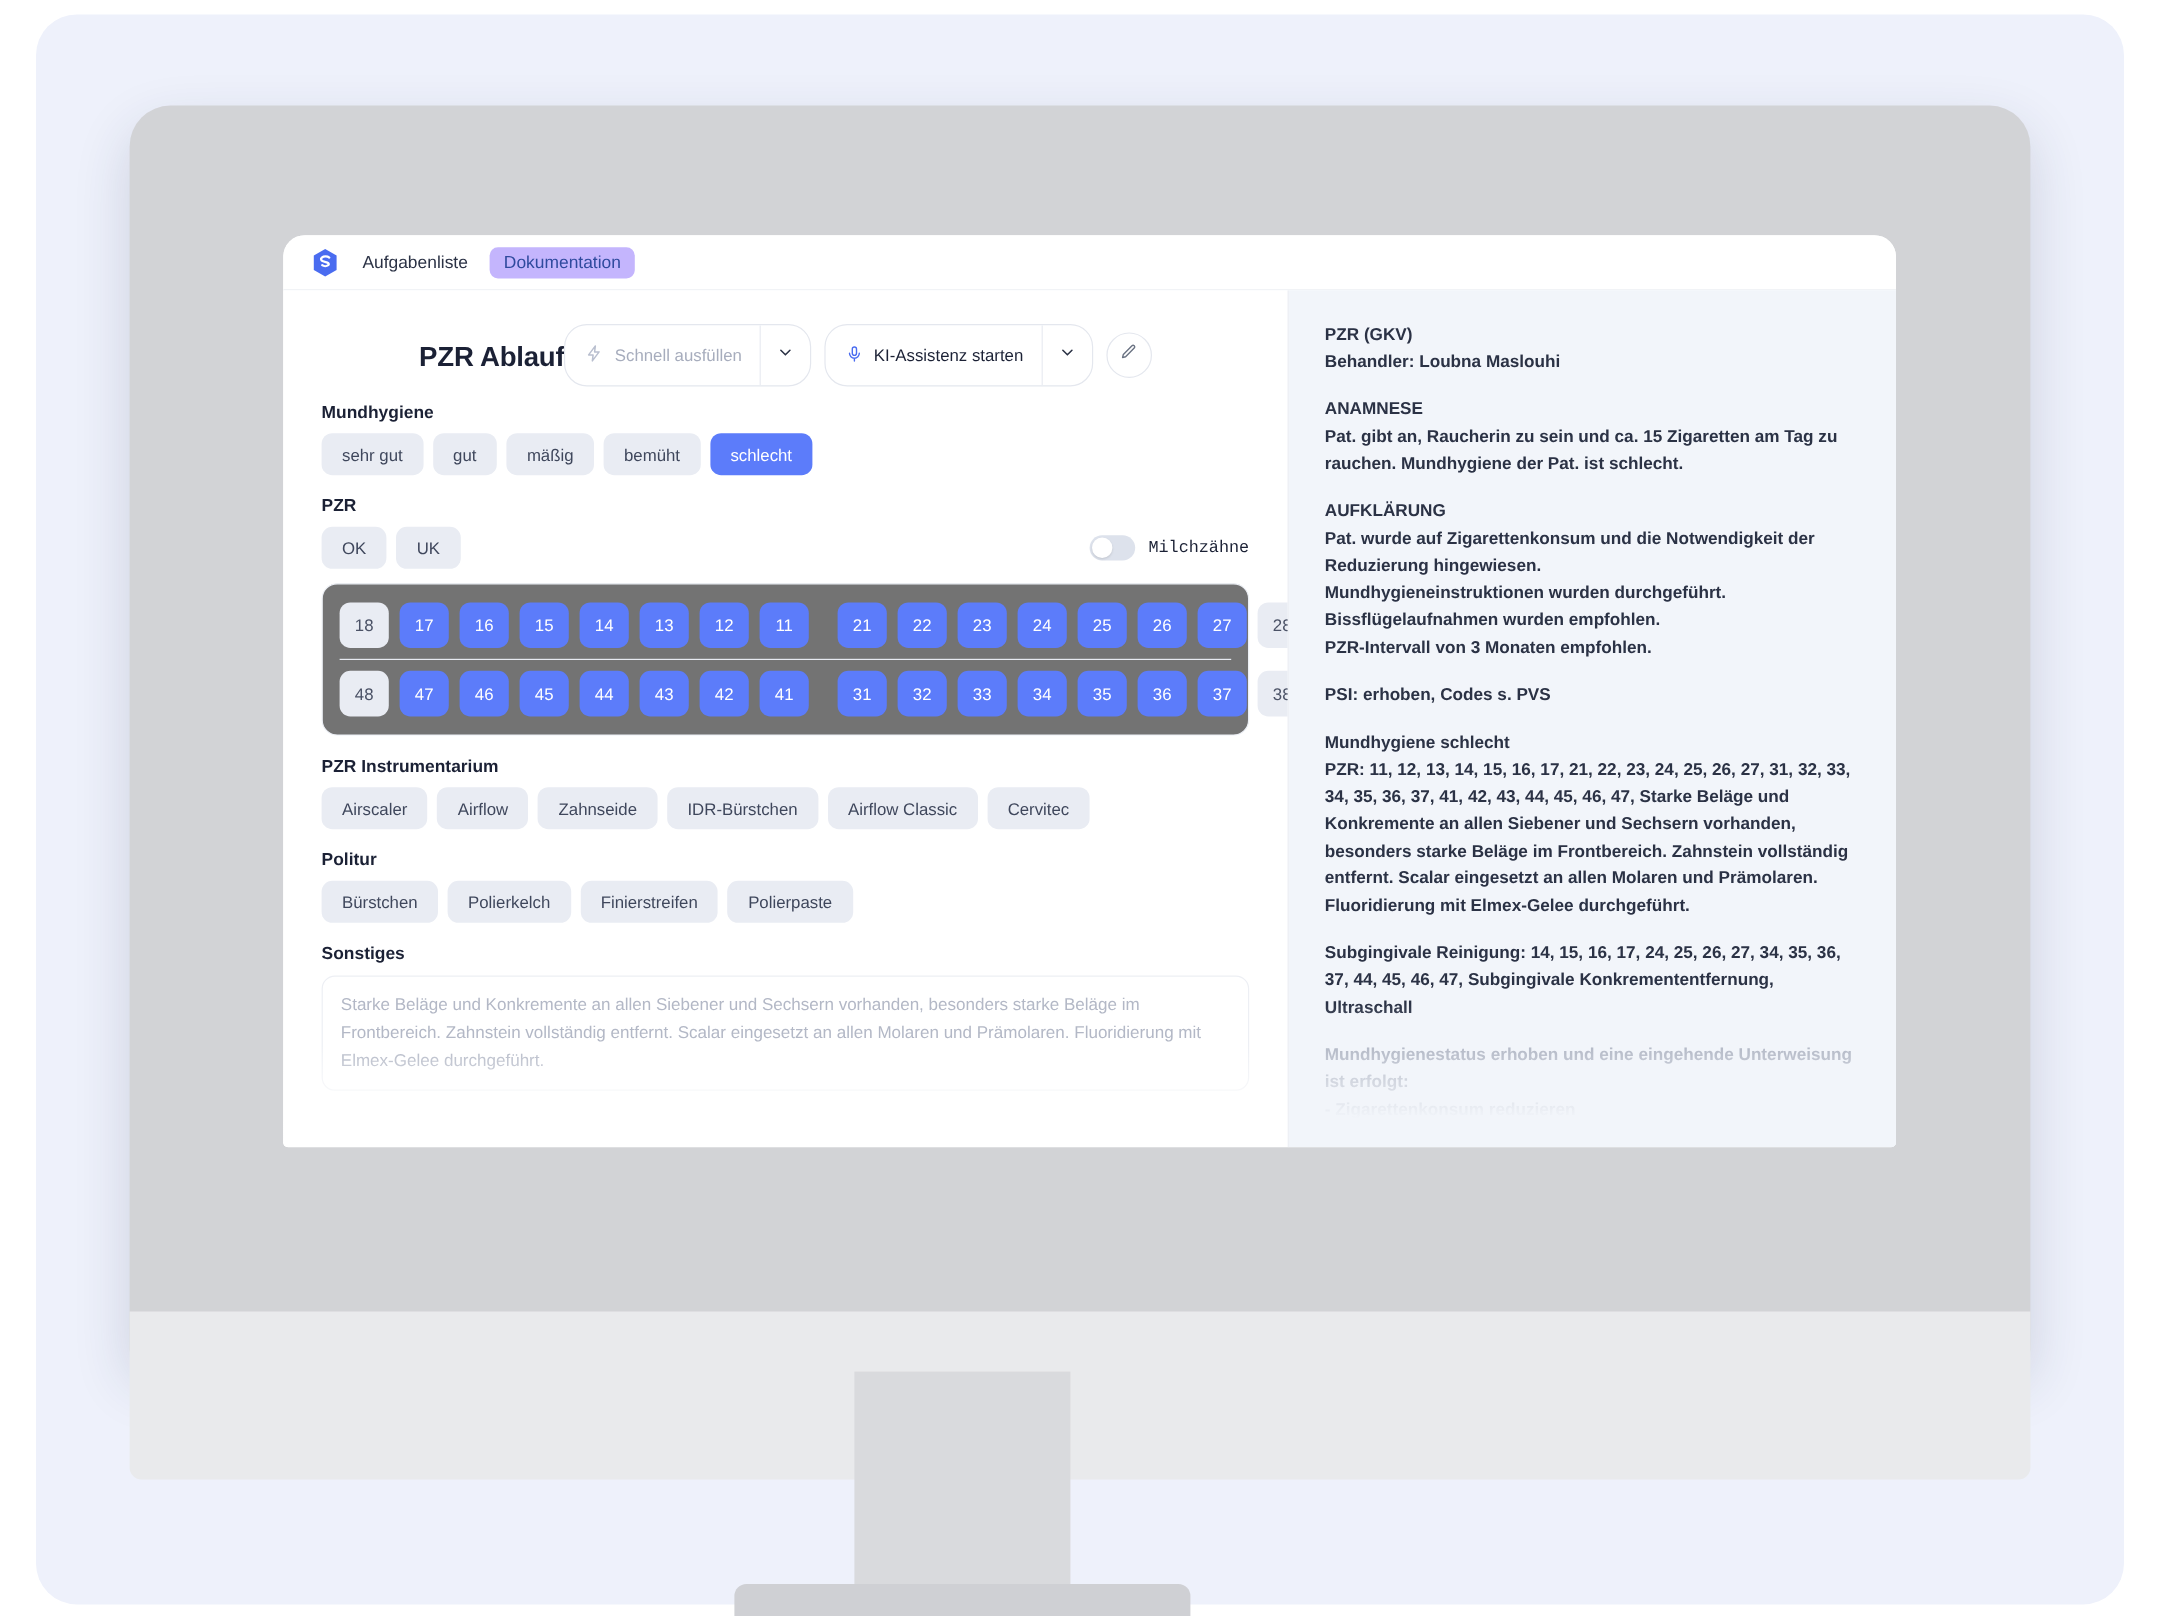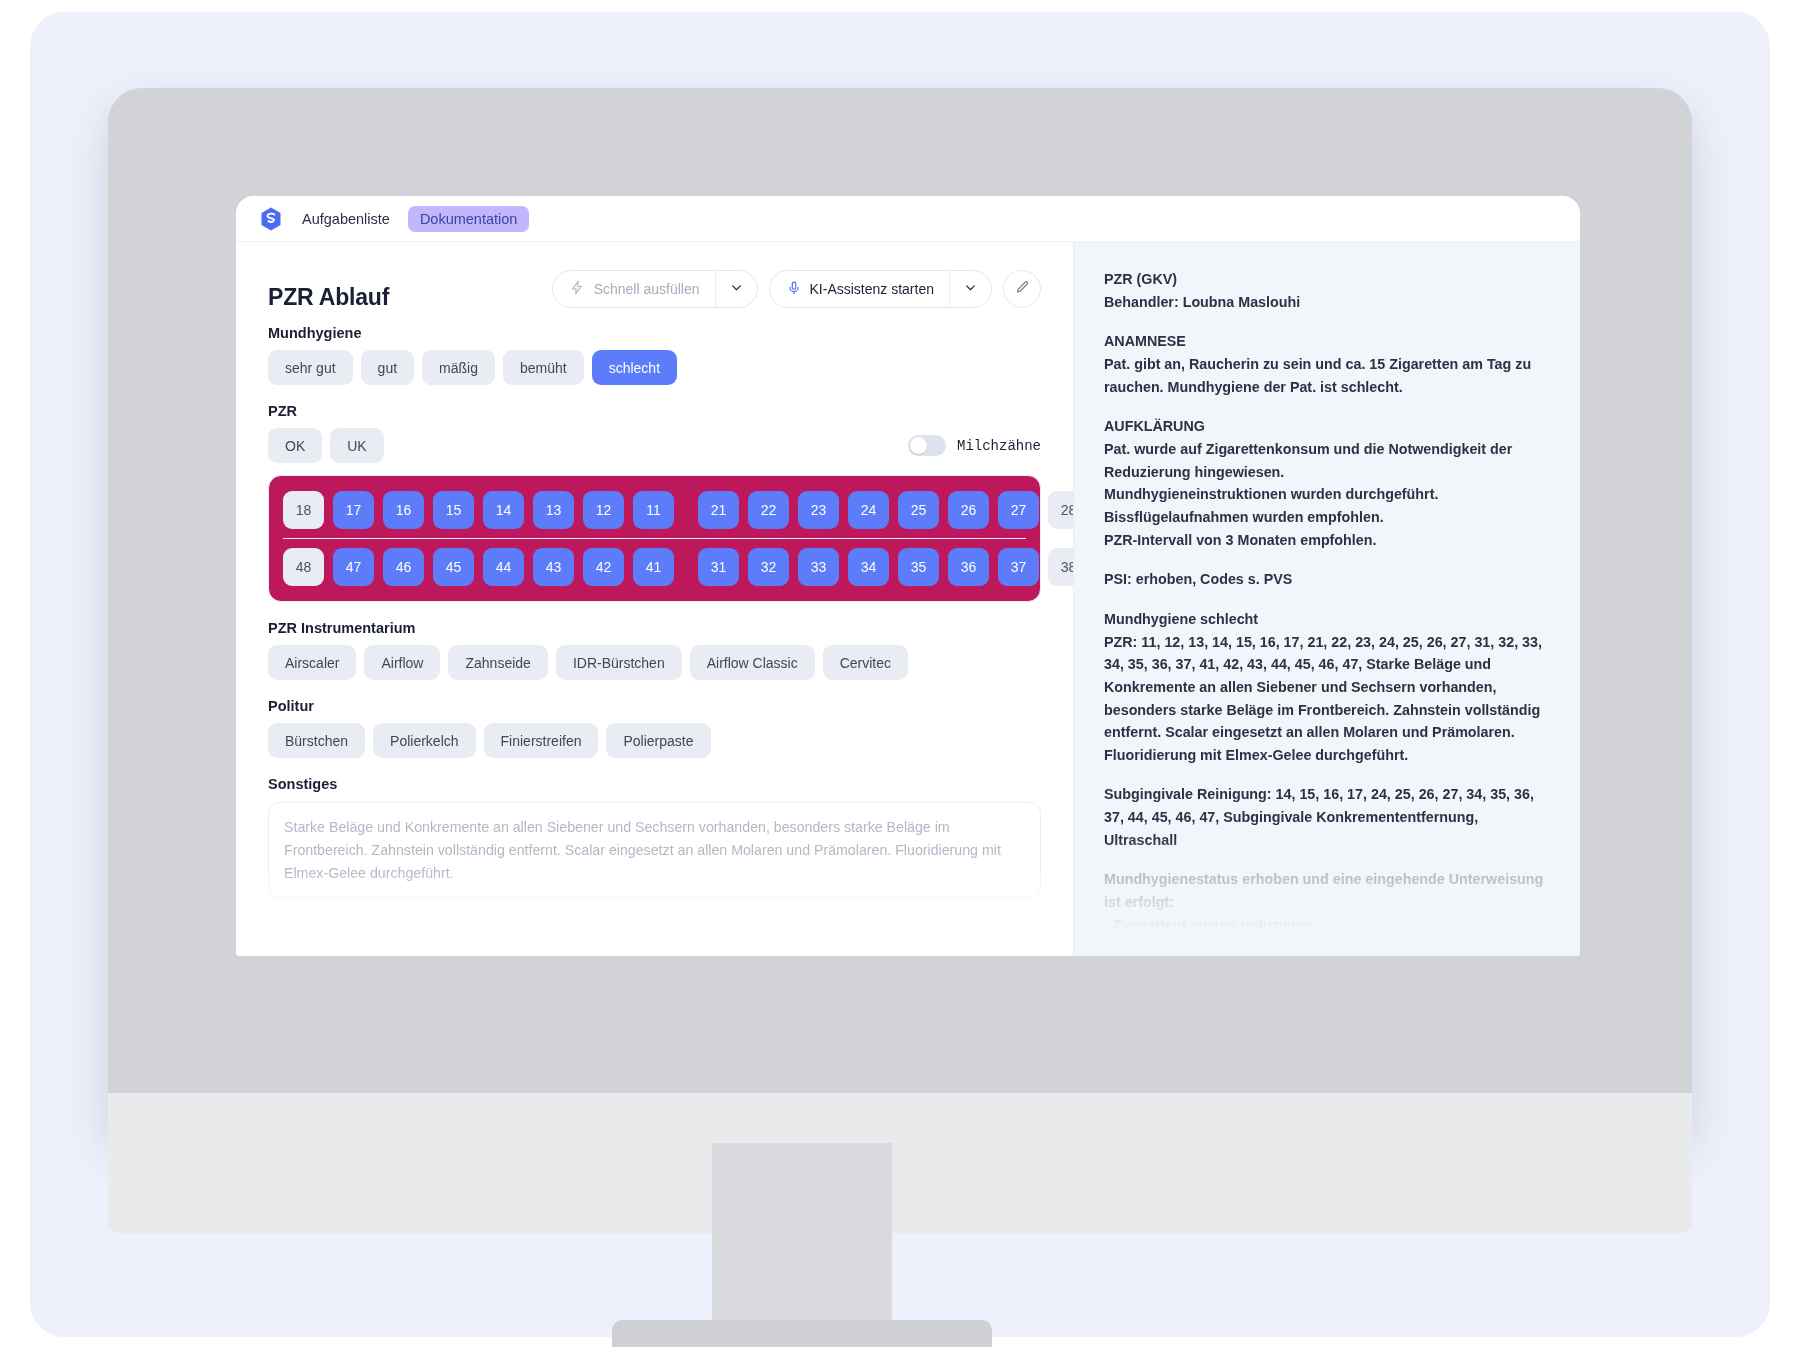--- a/index.html
+++ b/index.html
@@ -121,42 +121,42 @@
     background: #ffffff;
     padding: 26px 32px 0 32px;
     position: relative;
     overflow: hidden;
     border-right: 1px solid #e9ecf2;
   }
 
   .title-row {
     display: flex;
     align-items: flex-start;
-    justify-content: space-between;
+    justify-content: center;
     gap: 0;
     margin-bottom: 6px;
   }
   .page-title {
     font-size: 23px;
     font-weight: bold;
     color: #1b2135;
     letter-spacing: -0.2px;
     margin-top: 16px;
   }
 
   .toolbar {
     display: flex;
     align-items: center;
     gap: 11px;
     padding-top: 2px;
   }
   .split-btn {
     display: flex;
     align-items: center;
-    height: 38px;
+    height: 52px;
     border: 1px solid #e4e7ee;
     border-radius: 19px;
     background: #ffffff;
     overflow: hidden;
   }
   .split-main {
     display: flex;
     align-items: center;
     gap: 9px;
     padding: 0 15px 0 17px;
@@ -223,21 +223,21 @@
     width: 17px; height: 17px;
     border-radius: 50%;
     background: #fff;
     box-shadow: 0 1px 2px rgba(0,0,0,.12);
   }
   .toggle-label { font-size: 14px; color: #1b2135; font-family: Liberation Mono, monospace; }
 
   
   .tooth-panel {
     margin-top: 12px;
-    background: #be185d;
+    background: #737373;
     border: 1px solid #eceff5;
     border-radius: 13px;
     padding: 15px 14px;
   }
   .tooth-quadrants {
     display: flex;
     align-items: center;
   }
   .tooth-row {
     display: flex;

